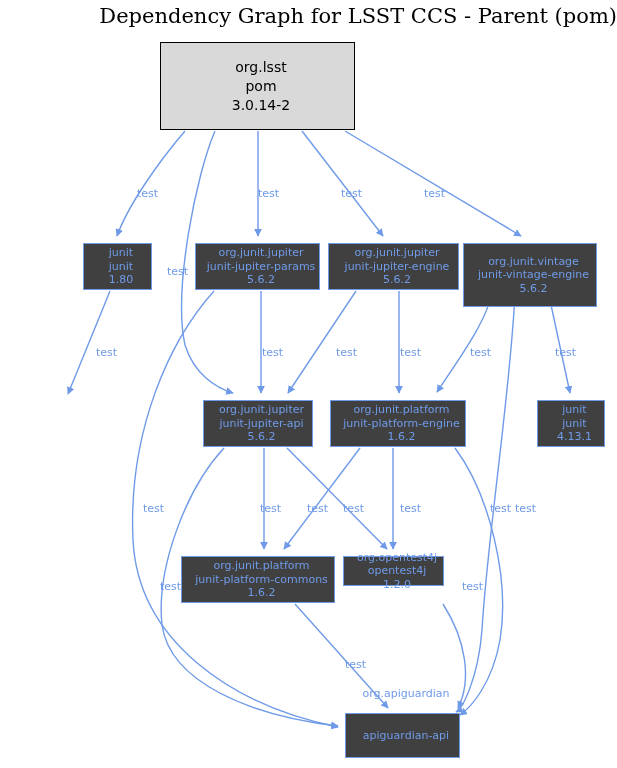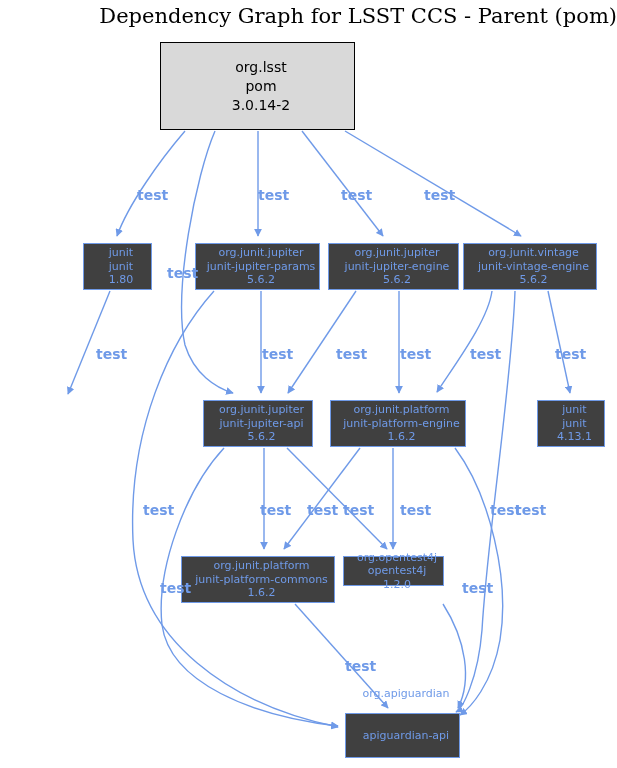--- a/index.html
+++ b/index.html
@@ -55,25 +55,24 @@
     font-weight: 500;
   }
   .node.dep {
     background: #404040;
     border: 1.2px solid #6f9ae8;
     color: #6f9ae8;
   }
   .node .line { display: block; }
   .edge-label {
     position: absolute;
-    font-size: 14px;
+    font-size: 11px;
     color: #6f9ae8;
     white-space: nowrap;
     font-family: "DejaVu Sans", sans-serif;
-    font-weight: bold;
   }
 </style>
 </head>
 <body>
 
 <div id="page">
 
   <div id="graph-title">Dependency Graph for LSST CCS - Parent (pom)</div>
 
   <svg id="edges" viewBox="0 0 617 768">
@@ -128,21 +127,21 @@
     <span class="line">junit-jupiter-params</span>
     <span class="line">5.6.2</span>
   </div>
 
   <div class="node dep" style="left:328px; top:243px; width:131px; height:47px;">
     <span class="line">org.junit.jupiter</span>
     <span class="line">junit-jupiter-engine</span>
     <span class="line">5.6.2</span>
   </div>
 
-  <div class="node dep" style="left:463px; top:243px; width:134px; height:47px;">
+  <div class="node dep" style="left:463px; top:243px; width:134px; height:64px;">
     <span class="line">org.junit.vintage</span>
     <span class="line">junit-vintage-engine</span>
     <span class="line">5.6.2</span>
   </div>
 
 
   <div class="node dep" style="left:203px; top:400px; width:110px; height:47px;">
     <span class="line">org.junit.jupiter</span>
     <span class="line">junit-jupiter-api</span>
     <span class="line">5.6.2</span>

